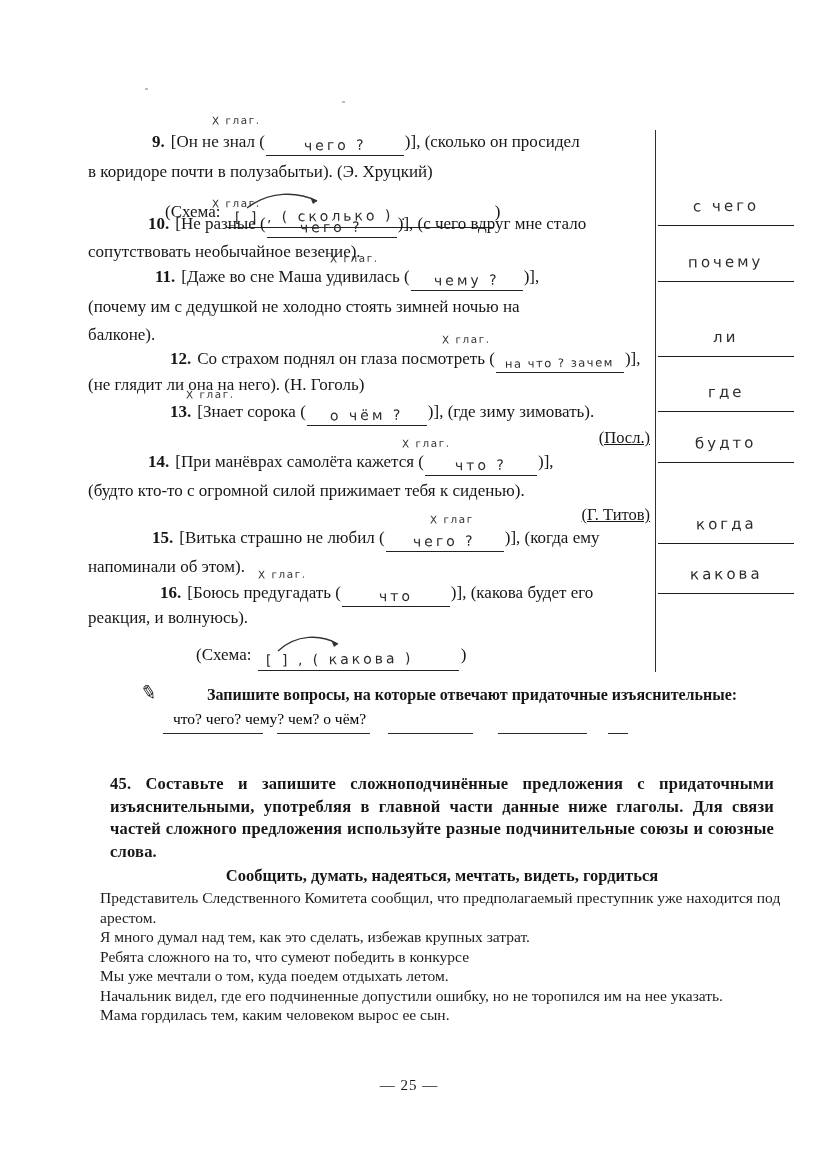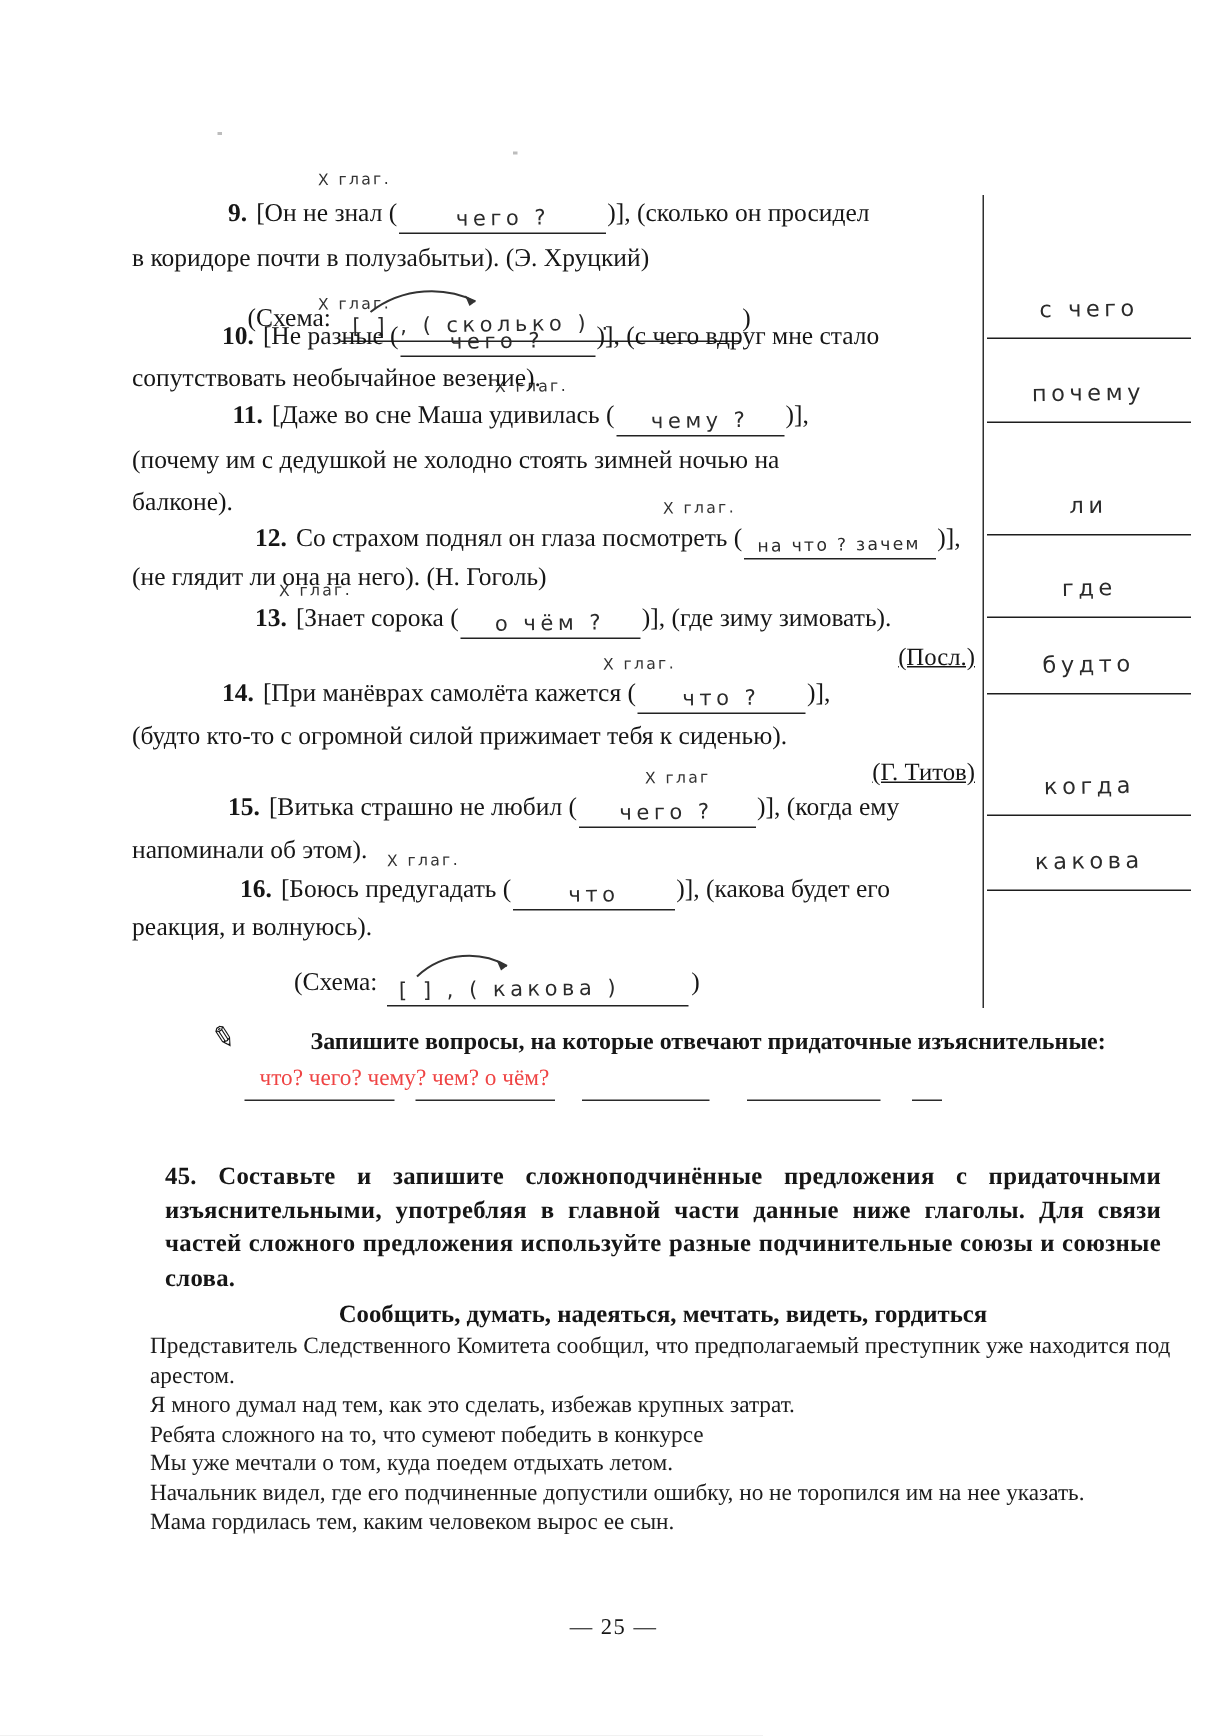--- a/index.html
+++ b/index.html
@@ -34,21 +34,21 @@
   .vrule { position:absolute; left:655px; top:130px; height:542px; width:0;
     border-left:1.6px solid #2f2f2f; }
   .mans {
     position:absolute; left:658px; width:136px; height:28px; text-align:center;
     border-bottom:1.7px solid #1d1d1d;
   }
   .mans .hw { font-size:15px; }
   .pencil-ico { position:absolute; left:141px; top:681px; font-size:19px;
     color:#111; transform:rotate(12deg); font-family:"DejaVu Sans",sans-serif; }
   .task-bold { position:absolute; left:175px; top:686px; font-size:16px; font-weight:bold;margin-left:32px; }
-  .task-ans { position:absolute; left:173px; top:710px; font-size:15.5px; color:#ef4444; }
+  .task-ans { position:absolute; left:173px; top:710px; font-size:15.5px; color:#000000; }
   .useg { position:absolute; top:733px; height:0; border-top:1.5px solid #2a2a2a; }
   .ex25 {
     position:absolute; left:110px; top:773px; width:664px; font-size:16.5px;
     font-weight:bold; line-height:22.5px; text-align:justify; letter-spacing:0.2px;
   }
   .verbs { position:absolute; left:110px; top:866px; width:664px; text-align:center;
     font-size:16.5px; font-weight:bold; }
   .sents { position:absolute; left:100px; top:888px; width:700px; font-size:15.5px;
     line-height:19.5px; color:#1c1c1c; }
   .pageno { position:absolute; left:0; top:1077px; width:818px; text-align:center;

